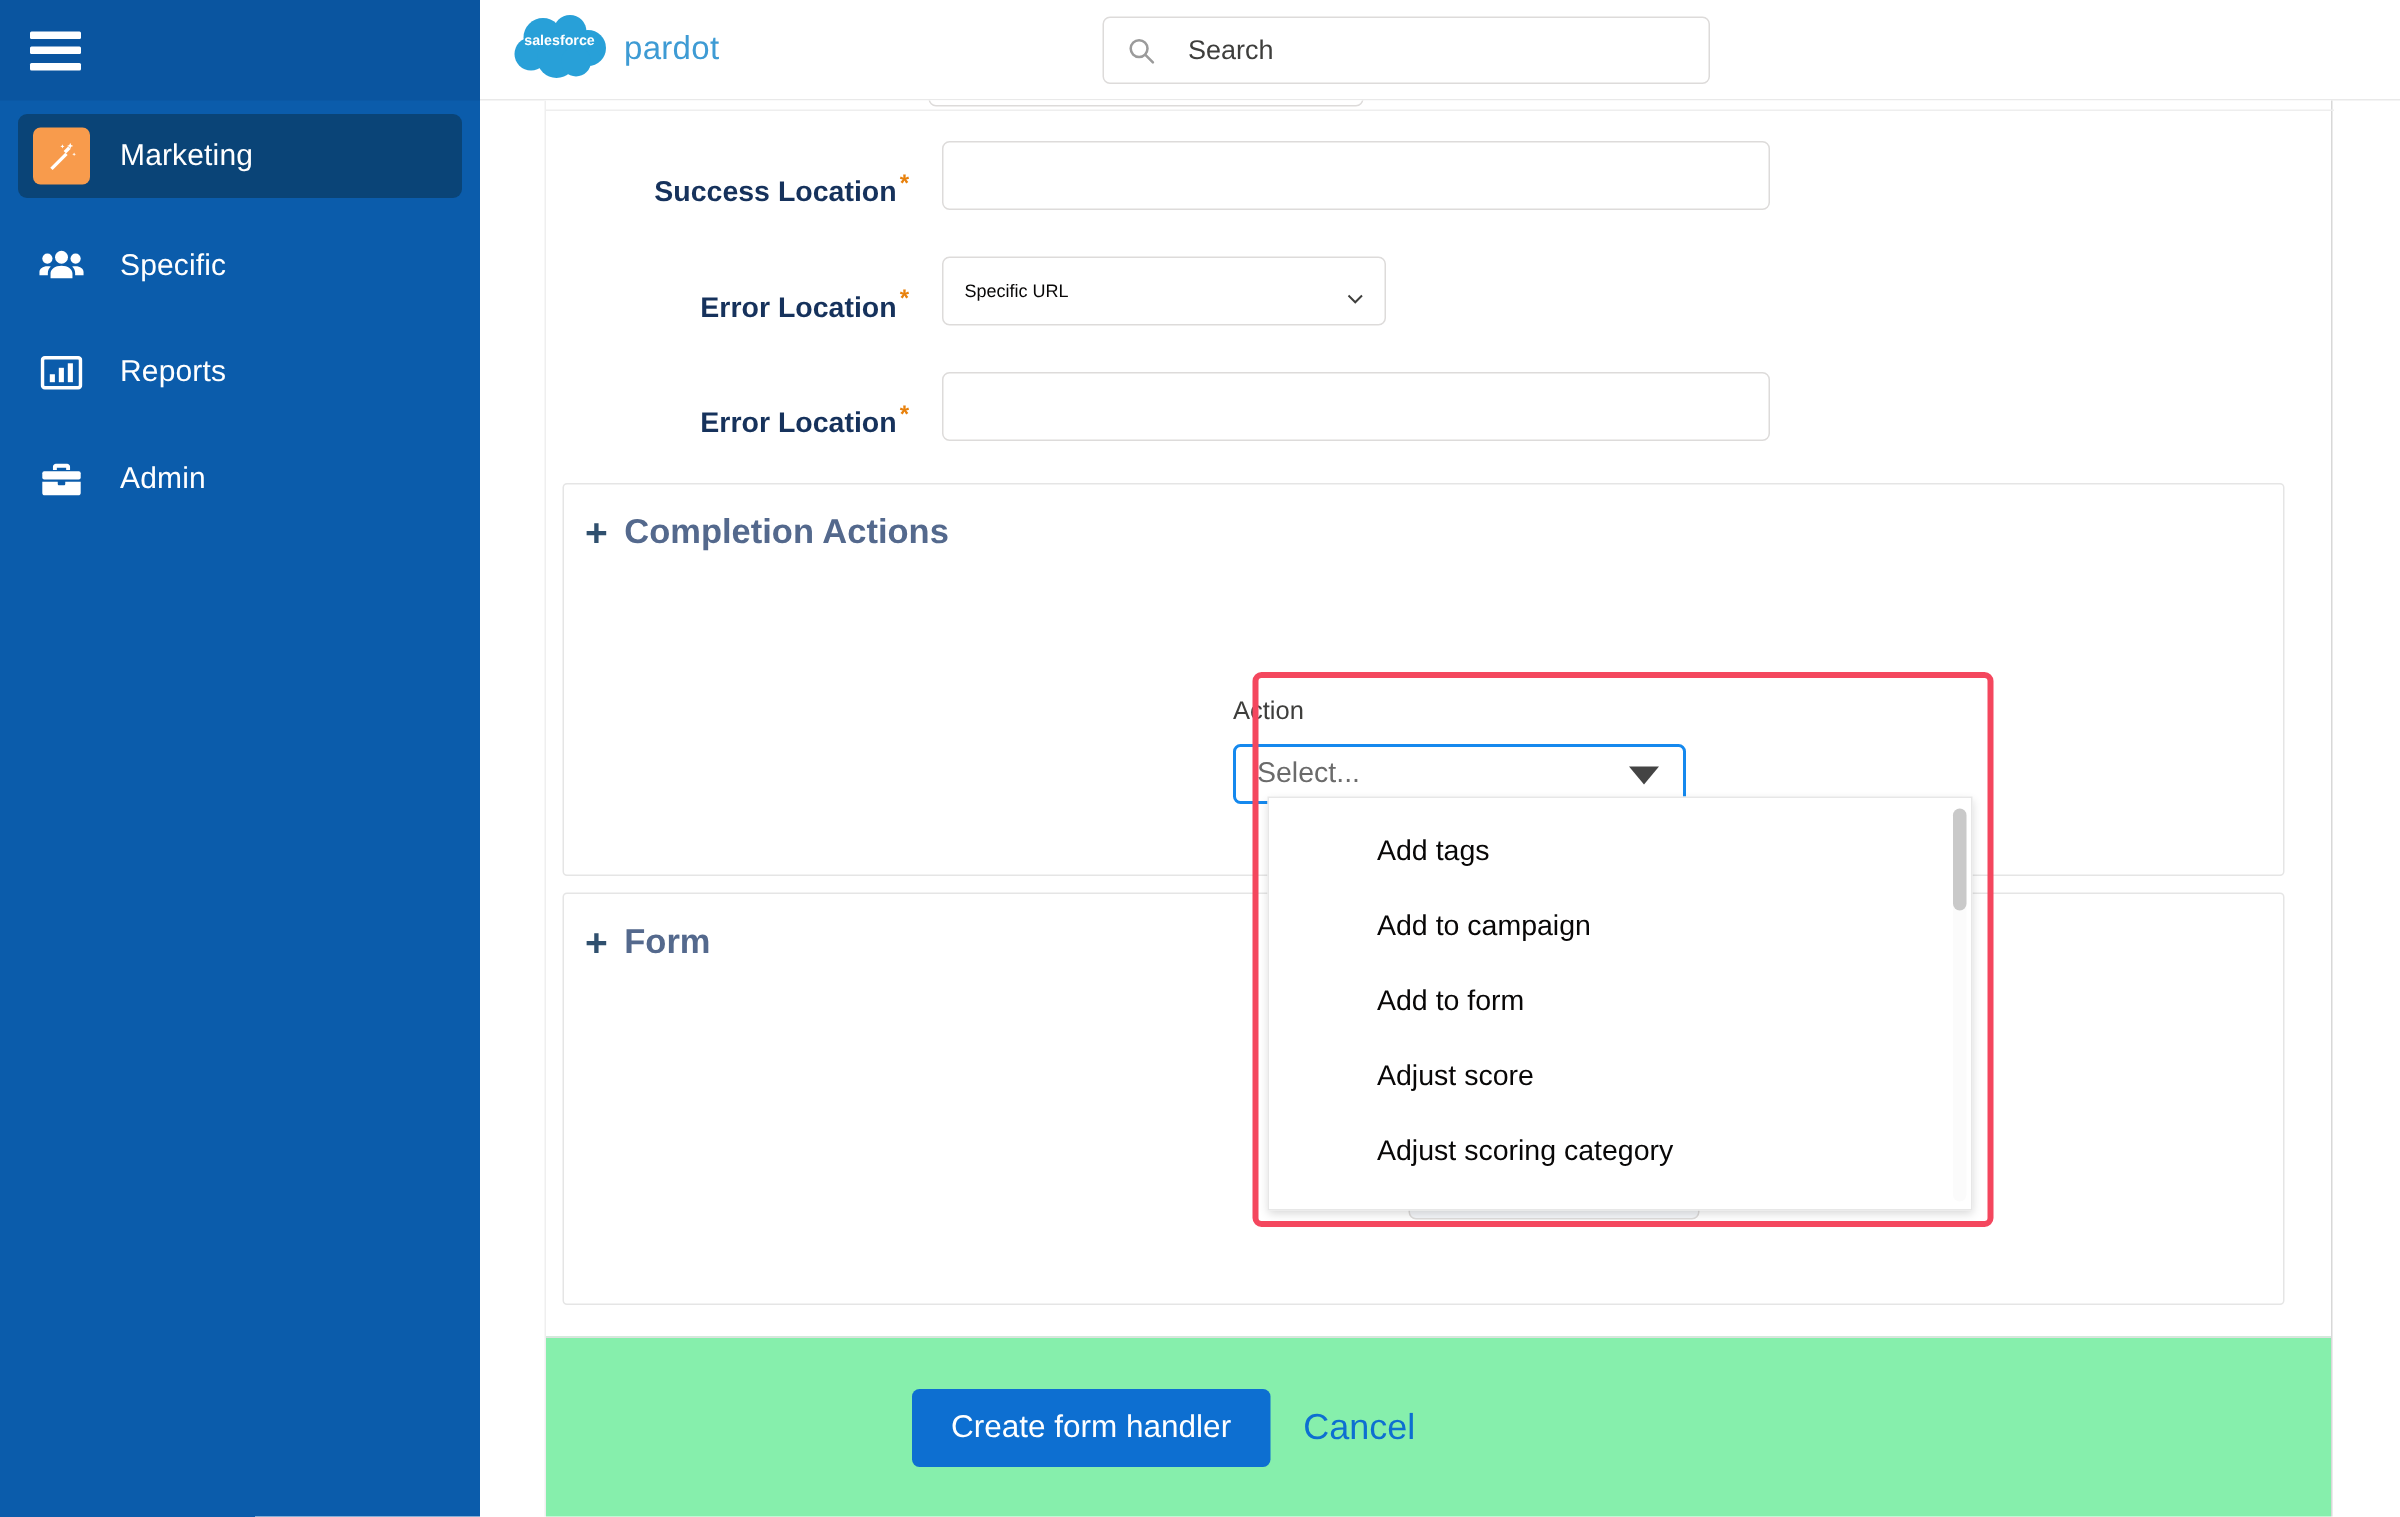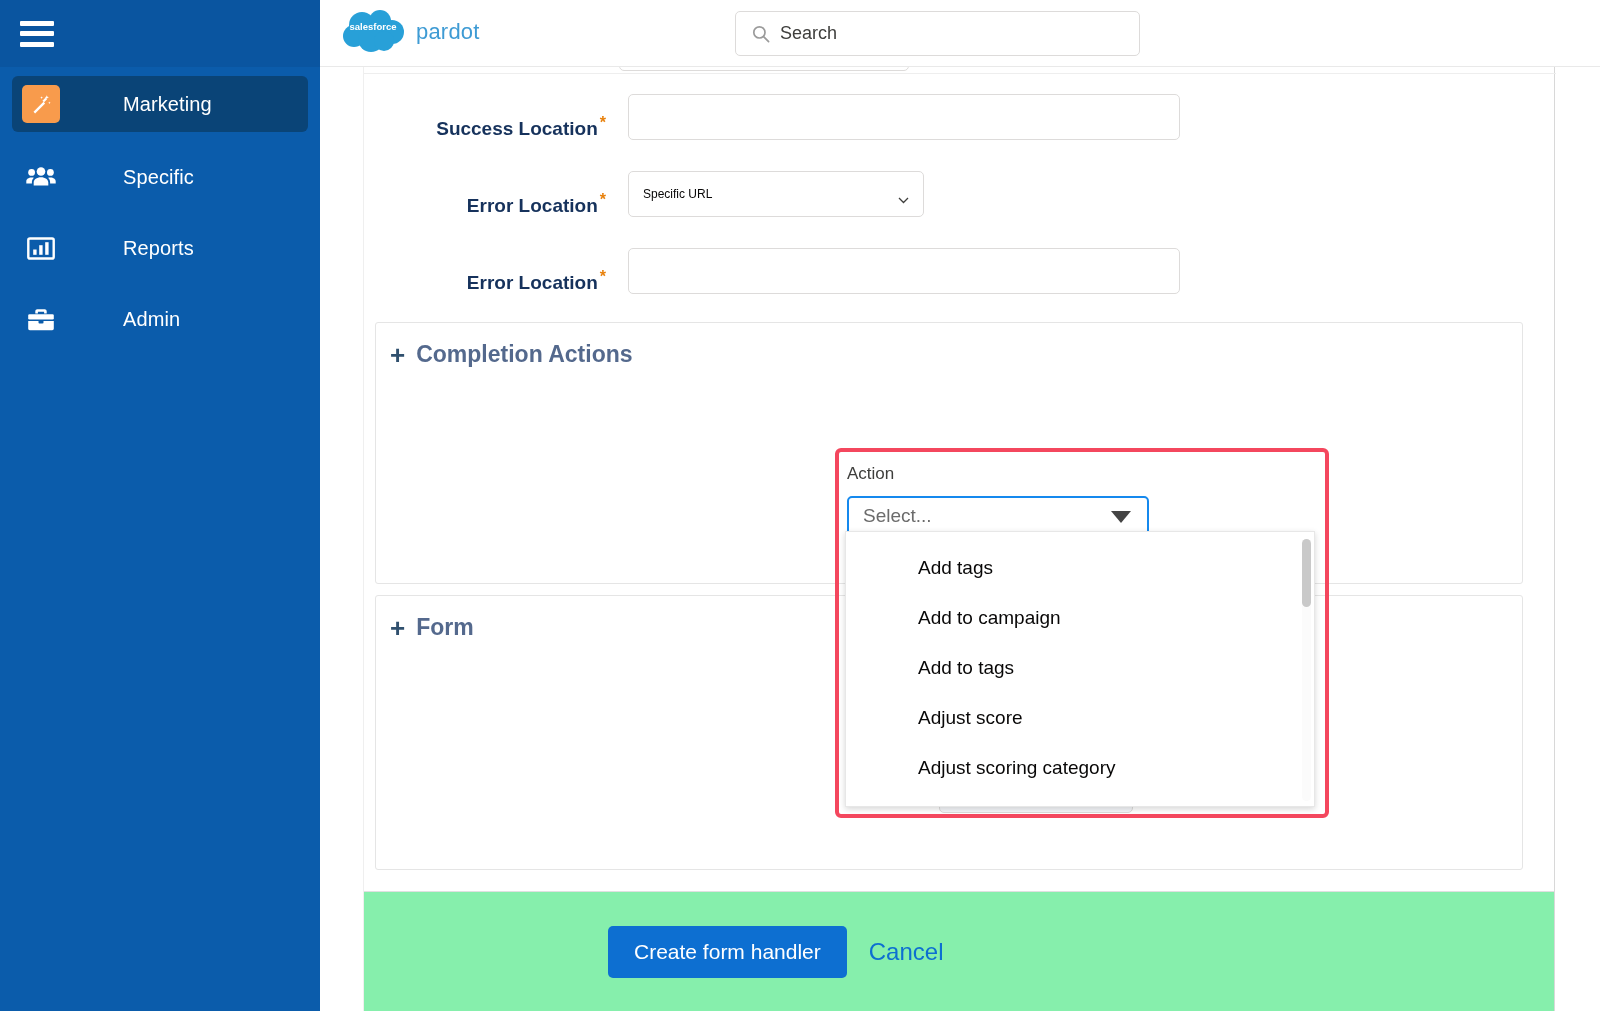--- a/index.html
+++ b/index.html
@@ -31,21 +31,20 @@
   #hamburger span {
     display: block; height: 5px; width: 34px;
     background: #ffffff; border-radius: 1px;
   }
   .nav-item {
     display: flex; align-items: center;
     height: 56px; margin: 0 12px;
     border-radius: 6px;
     cursor: pointer;
     color: #ffffff;
-    gap: 43px;
   }
   .nav-item.active { background: #0a4477; }
   .nav-label {
     font-size: 20px; color: #ffffff; margin-left: 20px; letter-spacing: .1px;
   }
   .nav-icon {
     width: 38px; height: 38px; margin-left: 10px;
     display: flex; align-items: center; justify-content: center;
     flex: 0 0 38px;
   }
@@ -75,21 +74,21 @@
     position: absolute; left: 415px; top: 11px;
     width: 405px; height: 45px;
     border: 1px solid #dddbda; border-radius: 5px;
     background: #ffffff;
     display: flex; align-items: center;
   }
   #search-icon { margin-left: 16px; width: 18px; height: 18px; flex: 0 0 18px; }
   #search-input {
     border: 0; outline: 0; background: transparent;
     font-family: "Liberation Sans", sans-serif;
-    font-size: 18px; color: #3e3e3c; margin-left: 8px; width: 330px;
+    font-size: 18px; color: #3e3e3c; margin-left: 20px; width: 330px;
   }
   #search-input::placeholder { color: #3e3e3c; }
 
   #topbar-actions {
     position: absolute; right: 22px; top: 0; height: 67px;
     display: flex; align-items: center; gap: 24px;
   }
   .topbar-icon { width: 28px; height: 28px; cursor: pointer; }
 
   
@@ -152,21 +151,21 @@
     margin-right: 11px; line-height: 1;
   }
 
   
   #highlight-box {
     position: absolute; left: 471px; top: 381px;
     width: 494px; height: 370px;
     border: 4px solid #f4475e; border-radius: 6px;
     background: transparent; pointer-events: none; z-index: 30;
   }
-  #action-area { position: absolute; left: 471px; top: 381px; width: 456px; z-index: 20; }
+  #action-area { position: absolute; left: 446px; top: 381px; width: 456px; z-index: 20; }
   #action-label {
     font-size: 17px; color: #3e3e3c; margin: 16px 0 0 12px;
   }
   #action-select {
     position: relative; margin: 12px 0 0 12px;
     width: 302px; height: 40px;
     border: 2px solid #1589ee; border-radius: 5px;
     background: #ffffff; display: flex; align-items: center; cursor: pointer;
   }
   #action-select-value { font-size: 19px; color: #6b6b6b; margin-left: 14px; }
@@ -399,21 +398,21 @@
         <div id="action-select">
           <span id="action-select-value">Select...</span>
           <span id="action-caret"></span>
         </div>
       </div>
 
       <div id="dropdown">
         <div id="dd-list">
           <div class="dd-option">Add tags</div>
           <div class="dd-option">Add to campaign</div>
-          <div class="dd-option">Add to tags</div>
+          <div class="dd-option">Add to form</div>
           <div class="dd-option">Adjust score</div>
           <div class="dd-option">Adjust scoring category</div>
         </div>
         <div id="dd-scrollbar">
           <div id="dd-thumb"></div>
         </div>
       </div>
 
       <div id="highlight-box"></div>
 

